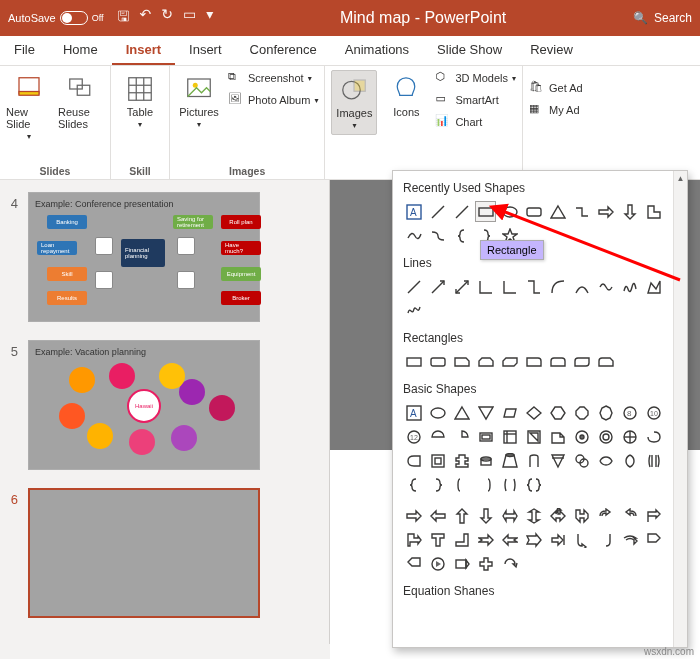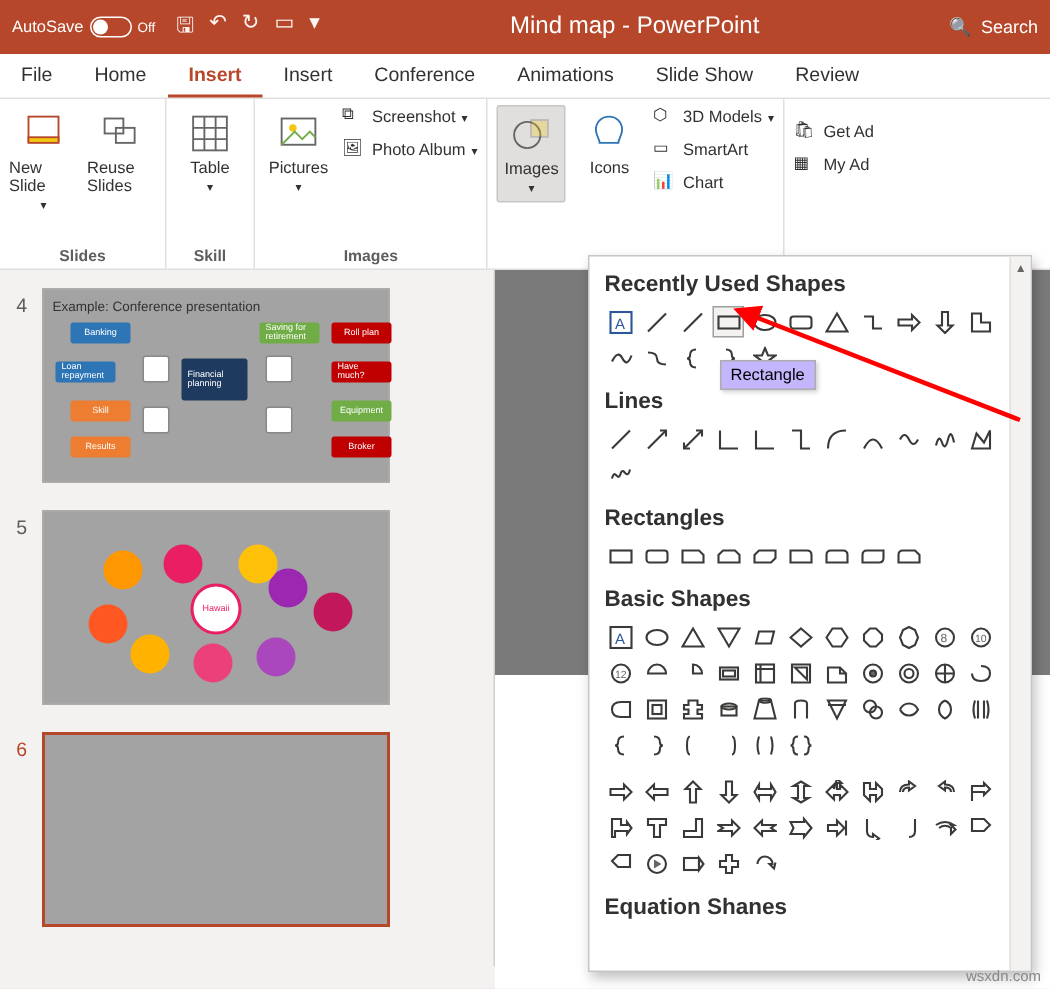--- a/index.html
+++ b/index.html
@@ -56,21 +56,21 @@
 
 .canvas-area { flex:1; background:#7a7a7a; position:relative; }
 .canvas-area::before { content:""; position:absolute; left:0; right:0; top:270px; height:220px; background:#fff; }
 
 
 .flyout { position:absolute; top:170px; left:392px; width:296px; height:478px; background:#fff; border:1px solid #c8c6c4; box-shadow:2px 4px 8px rgba(0,0,0,0.25); overflow:hidden; }
 .flyout-scroll { position:absolute; top:0; right:0; width:14px; height:100%; background:#f3f2f1; border-left:1px solid #e1dfdd; }
 .flyout-scroll .up { position:absolute; top:0; width:100%; height:14px; display:flex; align-items:center; justify-content:center; font-size:8px; color:#666; }
 .flyout-inner { padding:6px 18px 6px 10px; }
 .fly-section { margin-bottom:10px; }
-.fly-title { font-weight:700; font-size:15px; color:#323130; margin:4px 0 6px 0; }
+.fly-title { font-weight:400; font-size:12px; color:#323130; margin:4px 0 6px 0; }
 .shape-row { display:flex; flex-wrap:wrap; gap:3px; }
 .shape { width:21px; height:21px; display:flex; align-items:center; justify-content:center; border:1px solid transparent; }
 .shape:hover, .shape.hover { border:1px solid #a19f9d; background:#f3f2f1; }
 .shape svg { width:16px; height:16px; stroke:#3b3a39; stroke-width:1.4; fill:none; }
 .shape.text svg { stroke:#2b579a; }
 
 
 .tooltip { position:absolute; background:#c4b5fd; border:1px solid #adadad; padding:3px 6px; font-size:11px; box-shadow:1px 1px 3px rgba(0,0,0,0.2); }
 
 
@@ -262,20 +262,21 @@
         <div class="ic" style="top:44px; left:66px;"></div>
         <div class="ic" style="top:44px; left:148px;"></div>
         <div class="ic" style="top:78px; left:66px;"></div>
         <div class="ic" style="top:78px; left:148px;"></div>
       </div>
     </div>
 
     <div class="slide-entry">
       <div class="slide-num">5</div>
       <div class="thumb t5">
+        <div class="thumb-title">Example: Vacation planning</div>
         <div class="bubble centerb">Hawaii</div>
         <div class="bubble" style="width:26px;height:26px;background:#e91e63;top:22px;left:80px;"></div>
         <div class="bubble" style="width:26px;height:26px;background:#ff9800;top:26px;left:40px;"></div>
         <div class="bubble" style="width:26px;height:26px;background:#9c27b0;top:38px;left:150px;"></div>
         <div class="bubble" style="width:26px;height:26px;background:#ffc107;top:22px;left:130px;"></div>
         <div class="bubble" style="width:26px;height:26px;background:#c2185b;top:54px;left:180px;"></div>
         <div class="bubble" style="width:26px;height:26px;background:#ff5722;top:62px;left:30px;"></div>
         <div class="bubble" style="width:26px;height:26px;background:#ffb300;top:82px;left:58px;"></div>
         <div class="bubble" style="width:26px;height:26px;background:#ec407a;top:88px;left:100px;"></div>
         <div class="bubble" style="width:26px;height:26px;background:#ab47bc;top:84px;left:142px;"></div>

